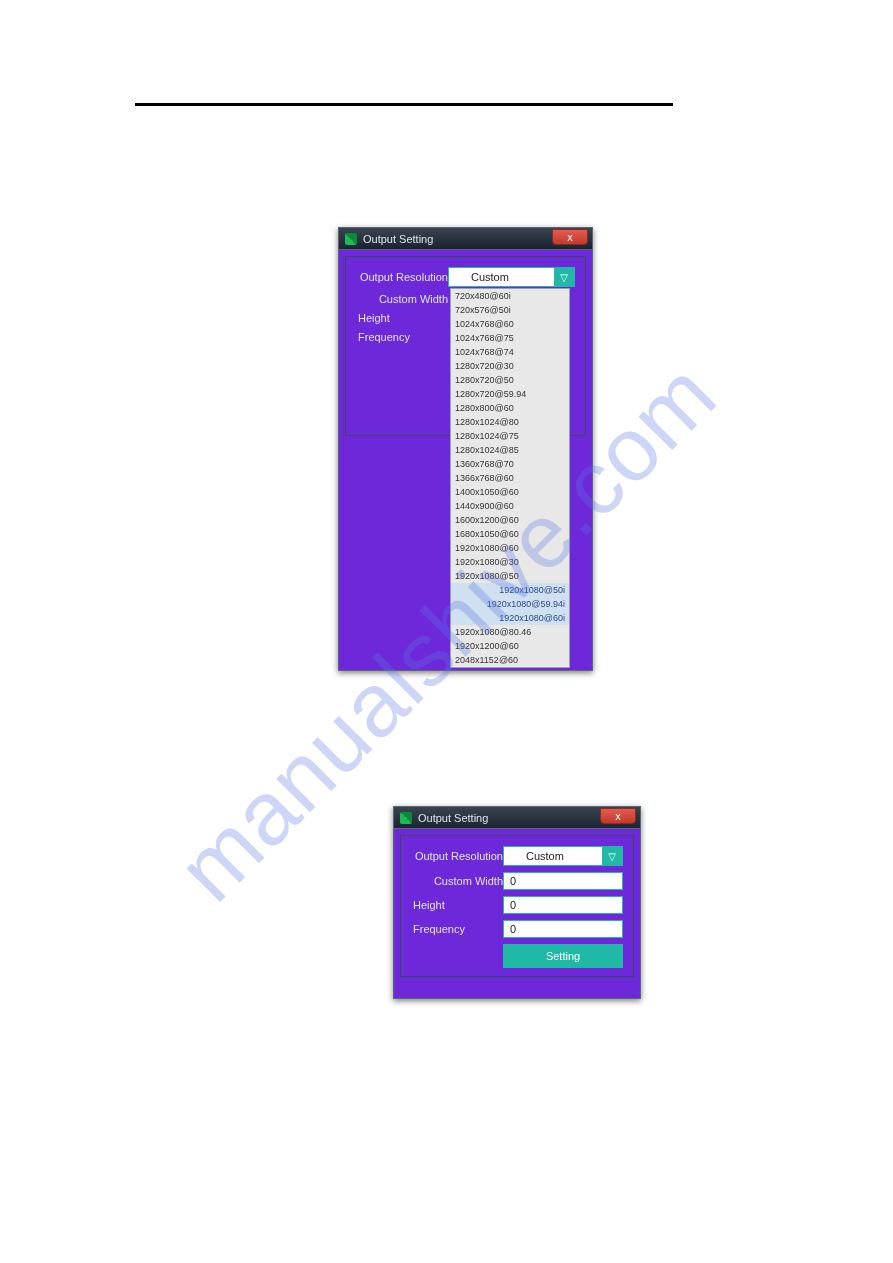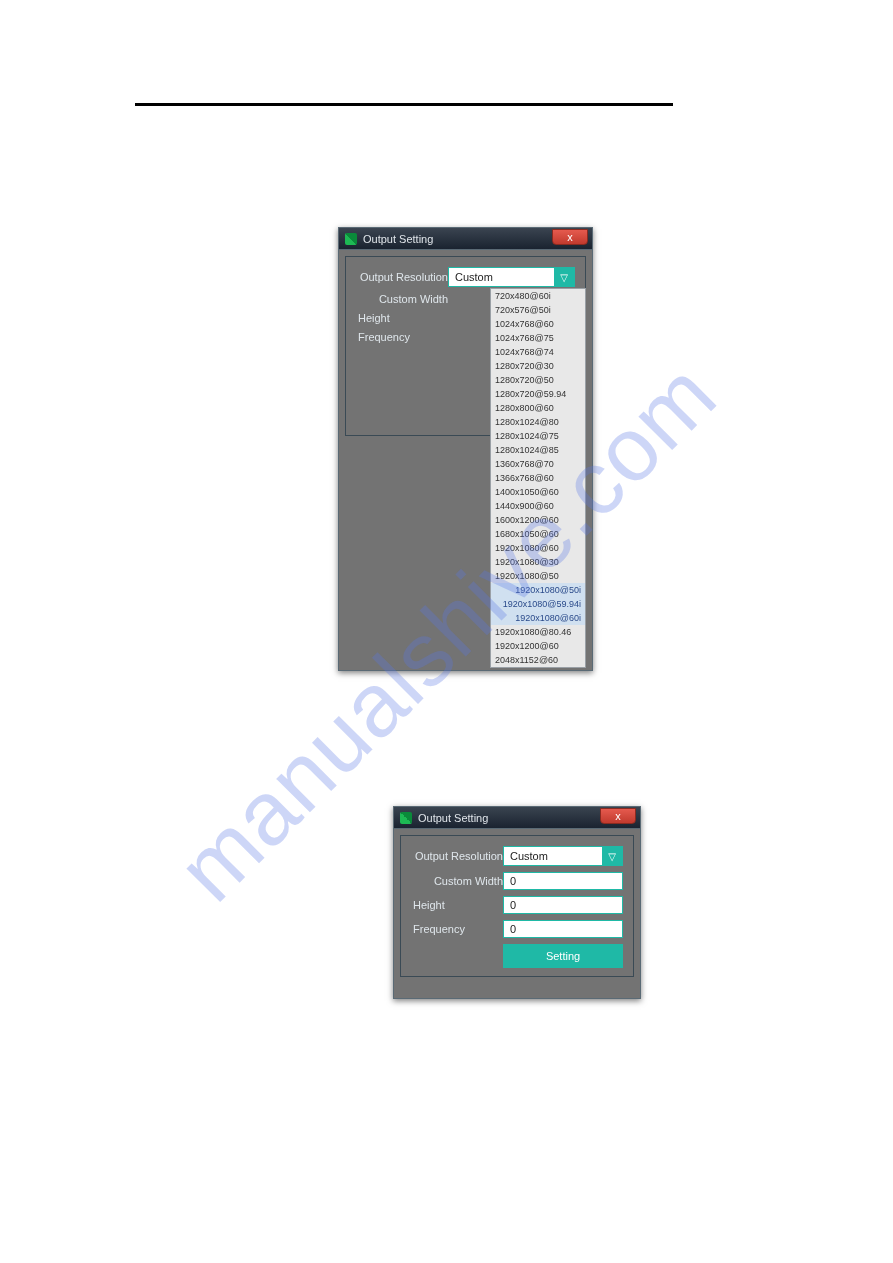--- a/index.html
+++ b/index.html
@@ -25,21 +25,21 @@
   .hr-line {
     position: absolute;
     left: 135px;
     top: 103px;
     width: 538px;
     height: 3px;
     background: #000;
   }
   .dialog {
     position: absolute;
-    background: #737373;
+    background: #6d28d9;
     border: 1px solid #5a6a75;
     box-shadow: 0 2px 6px rgba(0,0,0,0.5);
   }
   .dialog1 { left: 338px; top: 227px; width: 255px; height: 444px; }
   .dialog2 { left: 393px; top: 806px; width: 248px; height: 193px; }
   .titlebar {
     height: 22px;
     background: linear-gradient(#3a4450, #1a2330);
     display: flex;
     align-items: center;
@@ -80,33 +80,34 @@
   .form-label { line-height: 13px; }
   .form-label.two { line-height: 13px; text-align: right; }
   .combo {
     height: 20px;
     background: #fff;
     border: 1px solid #1fb9a6;
     display: flex;
     align-items: center;
     font-size: 11px;
     position: relative;
+    padding-left: 16px;
   }
   .combo-text { flex: 1; padding: 0 6px; color: #222; }
   .combo-arrow {
     width: 20px; height: 100%;
     background: #1fb9a6;
     display: flex; align-items: center; justify-content: center;
     color: #fff; font-size: 10px;
   }
   .dropdown-list {
     position: absolute;
     top: 32px;
-    right: 6px;
-    width: 96px;
+    right: 22px;
+    width: 120px;
     background: #e8e8e8;
     border: 1px solid #9aa0a6;
     font-size: 9px;
     color: #333;
     z-index: 10;
     max-height: 380px;
     overflow: hidden;
   }
   .dropdown-list .opt {
     padding: 1px 4px;

